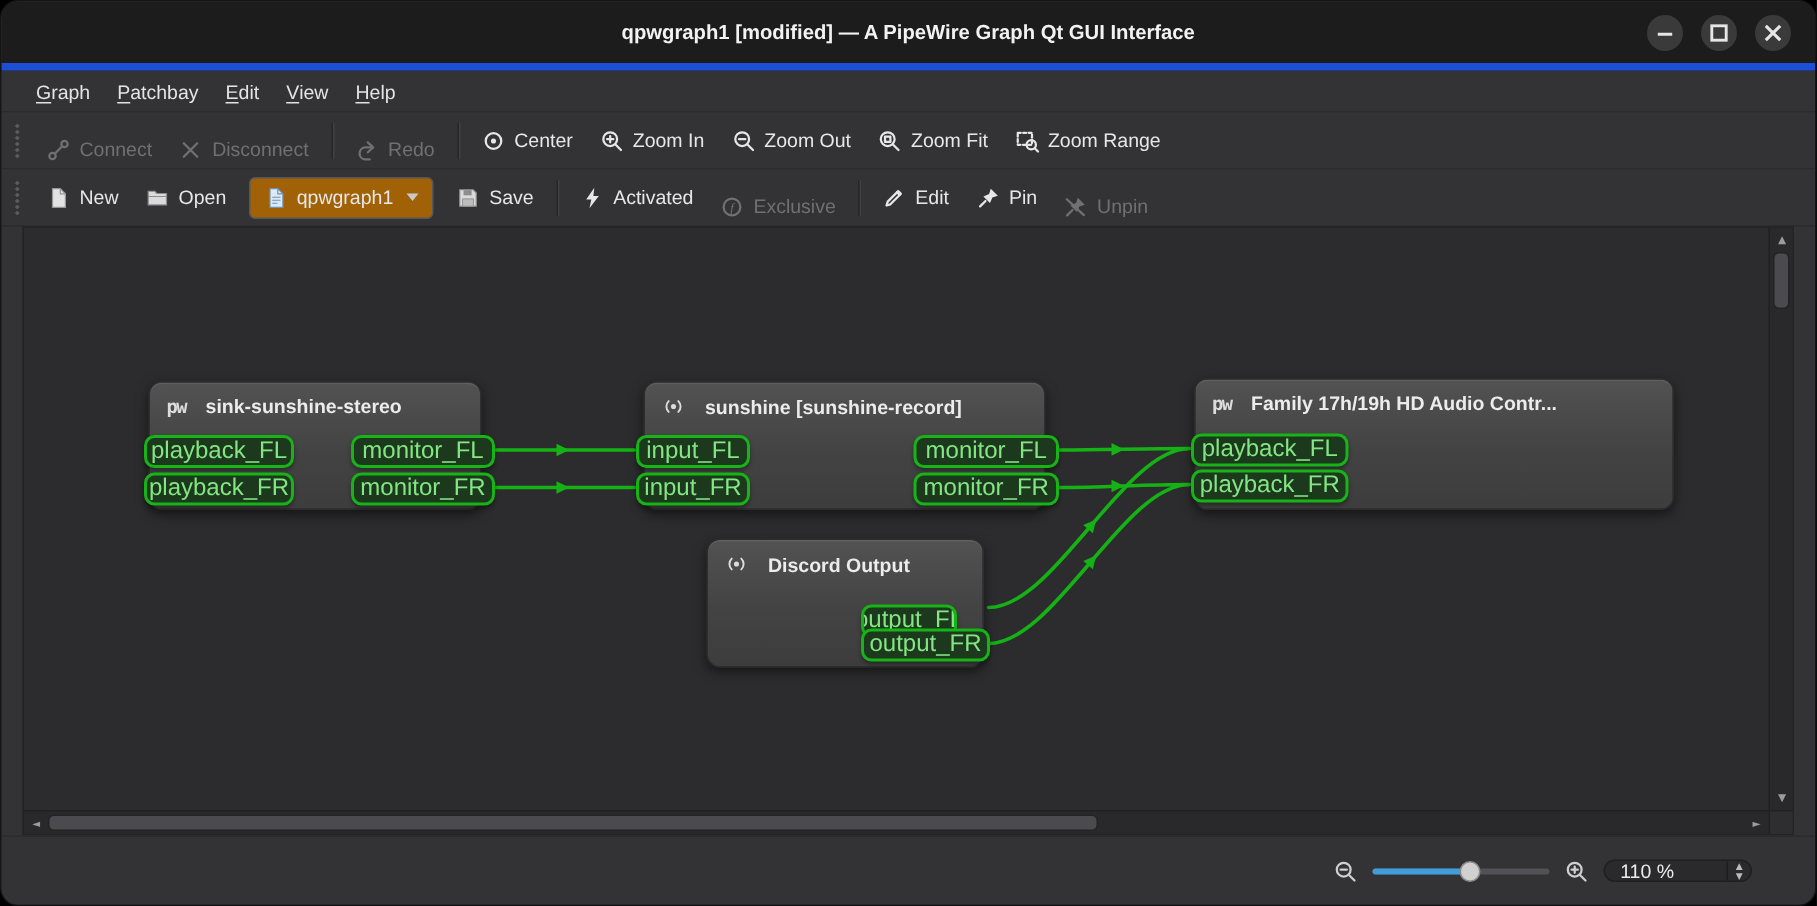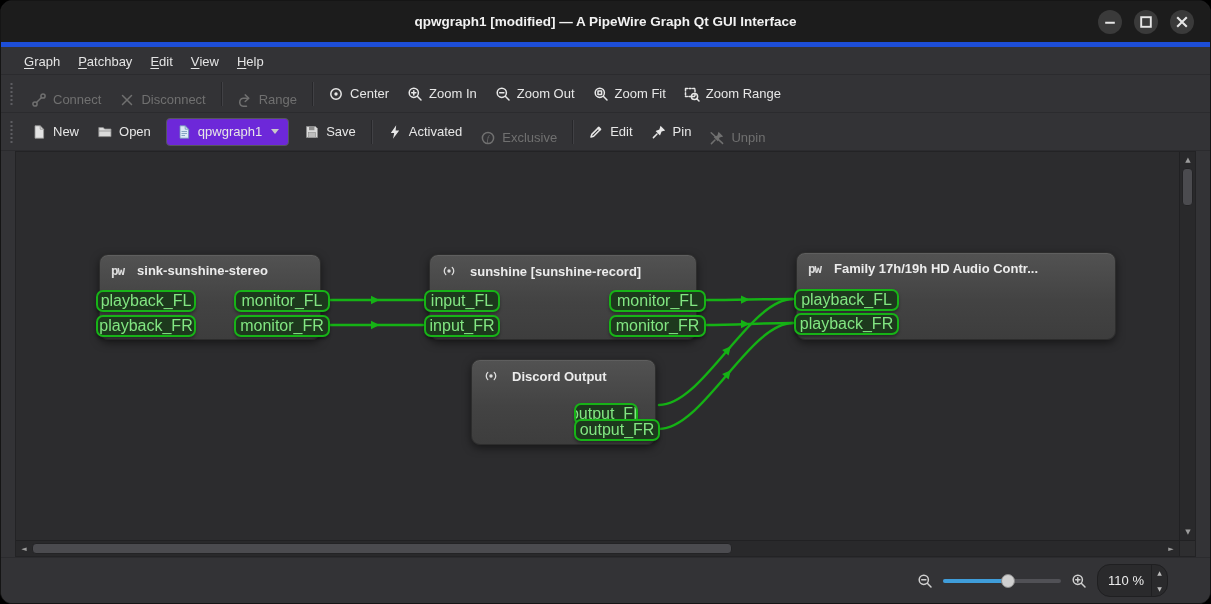--- a/index.html
+++ b/index.html
@@ -21,21 +21,21 @@
   .toolbar{position:absolute;left:0;right:0;background:#333336;display:flex;align-items:center;padding:0 4px;border-bottom:1px solid #2b2b2e;}
   .tb1{top:74px;height:38px;}
   .tb2{top:112px;height:38px;}
   .tb-handle{width:5px;height:24px;margin:0 8px 0 4px;background-image:radial-gradient(circle,#5d5d61 1px,transparent 1.3px);background-size:4px 4px;background-position:center top;}
   .tb-btn{display:flex;align-items:center;gap:6px;height:30px;padding:0 9px;color:#e7e7e7;font-size:13px;border-radius:4px;white-space:nowrap;}
   .tb-btn.disabled{color:#707070;margin-top:12px;}
   .icon{width:16px;height:16px;flex:0 0 16px;}
   .si{stroke:currentColor;stroke-width:1.5;fill:none;stroke-linecap:round;stroke-linejoin:round;}
   .sf{fill:currentColor;stroke:none;}
   .tb-sep{width:1px;height:24px;background:#27272a;box-shadow:1px 0 0 #414145;margin:0 6px;}
-  .tb-combo{display:flex;align-items:center;gap:6px;height:28px;padding:0 9px;background:#6d28d9;border:1px solid #56565c;border-radius:4px;color:#e7e7e7;font-size:13px;margin:0 6px;}
+  .tb-combo{display:flex;align-items:center;gap:6px;height:28px;padding:0 9px;background:#a16207;border:1px solid #56565c;border-radius:4px;color:#e7e7e7;font-size:13px;margin:0 6px;}
   .caret{width:0;height:0;border-left:4px solid transparent;border-right:4px solid transparent;border-top:5px solid #c9c9c9;margin-left:3px;}
 
   
   .central{position:absolute;top:150px;bottom:46px;left:0;right:0;}
   .frame{position:absolute;left:14px;right:14px;top:0;bottom:0;background:#2c2c2e;border:1px solid #232325;}
   .viewport{position:absolute;left:0;top:0;right:16px;bottom:16px;overflow:hidden;}
   .edges{position:absolute;left:0;top:0;}
 
   .node{position:absolute;border-radius:9px;background:linear-gradient(180deg,#525252 0%,#434343 55%,#3d3d3d 100%);border:1px solid #2d2d2d;box-shadow:0 3px 8px rgba(0,0,0,.5), inset 0 1px 0 rgba(255,255,255,.08);}
   .node-head{display:flex;align-items:center;gap:13px;padding:8px 12px 0 11px;color:#ececec;font-size:13px;font-weight:bold;white-space:nowrap;overflow:hidden;}
@@ -50,21 +50,21 @@
   .vs-handle{position:absolute;left:2px;right:2px;top:16px;height:38px;background:#4b4b4f;border:1px solid #232325;border-radius:4px;}
   .hs-handle{position:absolute;top:2px;bottom:2px;left:16px;width:700px;background:#4b4b4f;border:1px solid #232325;border-radius:4px;}
 
   
   .statusbar{position:absolute;left:0;right:0;bottom:0;height:46px;background:#333336;display:flex;align-items:center;justify-content:flex-end;gap:10px;padding-right:42px;border-top:1px solid #2b2b2e;}
   .status-icon{width:16px;height:16px;color:#cfcfcf;}
   .slider{position:relative;width:118px;height:20px;}
   .slider-track{position:absolute;left:0;right:0;top:8px;height:4px;background:#515156;border-radius:2px;}
   .slider-fill{position:absolute;left:0;top:8px;height:4px;width:55%;background:#3f9dda;border-radius:2px;}
   .slider-handle{position:absolute;top:3px;left:calc(55% - 7px);width:14px;height:14px;border-radius:50%;background:#d0d0d0;border:1px solid #8a8a8a;}
-  .spinbox{display:flex;align-items:stretch;height:33px;background:#2a2a2c;border:1px solid #1f1f21;border-radius:13px;color:#ececec;font-size:13px;}
+  .spinbox{display:flex;align-items:stretch;height:15px;background:#2a2a2c;border:1px solid #1f1f21;border-radius:13px;color:#ececec;font-size:13px;gap:28px;}
   .spin-value{display:flex;align-items:center;padding:0 7px 0 10px;}
   .spin-btns{display:flex;flex-direction:column;width:16px;border-left:1px solid #1f1f21;}
   .spin-btn{flex:1;display:flex;align-items:center;justify-content:center;font-size:6px;color:#bbbbbb;font-family:"DejaVu Sans",sans-serif;}
 </style>
 </head>
 <body>
 
 <div class="window">
 
   <div class="titlebar">
@@ -111,21 +111,21 @@
           <path class="si" d="M3.5 3.5 L12.5 12.5 M12.5 3.5 L3.5 12.5"></path>
         </svg>
       <span>Disconnect</span>
     </div>
     <div class="tb-sep"></div>
     <div class="tb-btn disabled">
       <svg class="icon" viewBox="0 0 16 16">
           <path class="si" d="M11 6.2 H6.2 A4.1 4.1 0 0 0 6.2 14.3 H9.5"></path>
           <path class="si" d="M8.2 2.9 L11.8 6.2 L8.2 9.5"></path>
         </svg>
-      <span>Range</span>
+      <span>Redo</span>
     </div>
     <div class="tb-sep"></div>
     <div class="tb-btn">
       <svg class="icon" viewBox="0 0 16 16">
           <circle class="si" cx="8" cy="8" r="5.2"></circle>
           <circle class="sf" cx="8" cy="8" r="1.7"></circle>
         </svg>
       <span>Center</span>
     </div>
     <div class="tb-btn">

